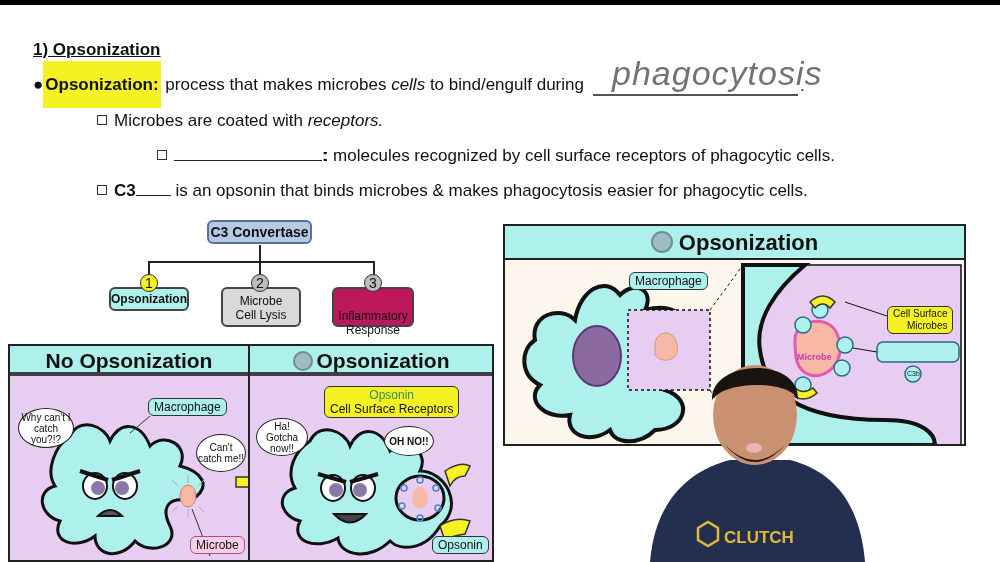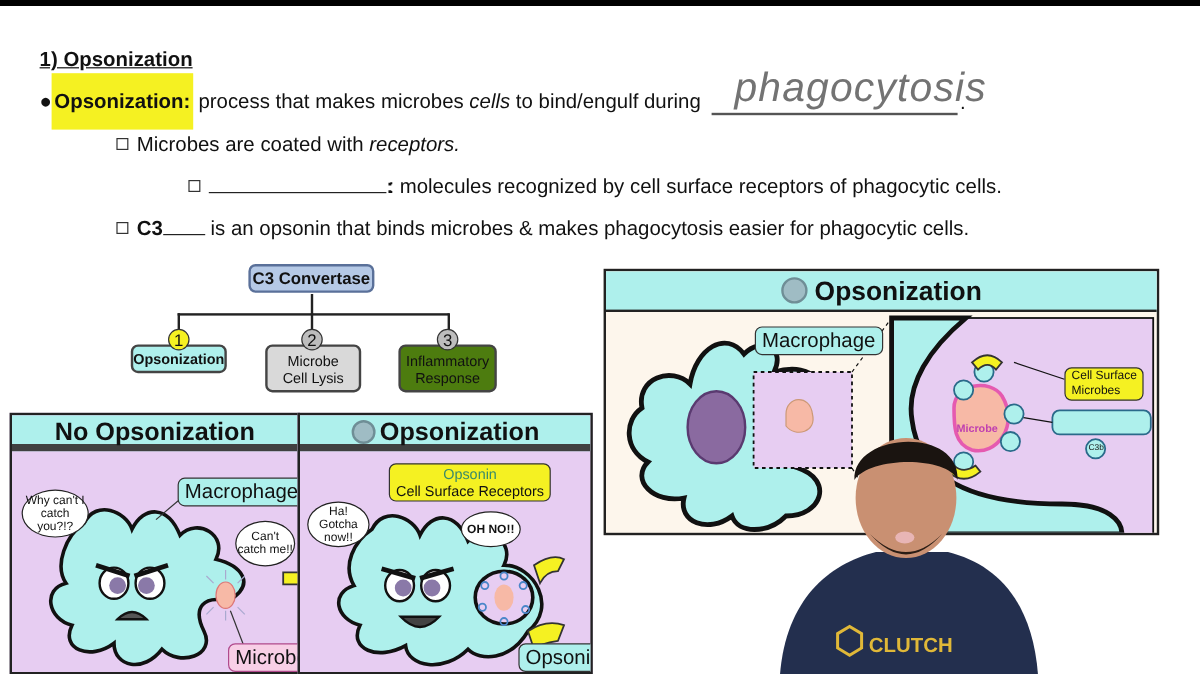--- a/index.html
+++ b/index.html
@@ -22,22 +22,22 @@
   .period { position: absolute; left: 800px; top: 76px; font-size: 17px; }
 
   
   .c3-root { position: absolute; left: 207px; top: 220px; width: 105px; height: 24px; background: #b5c9e6; border: 2px solid #5a7099; border-radius: 6px; font-weight: bold; font-size: 14px; text-align: center; line-height: 20px; }
   .tree-line { position: absolute; background: #222; }
   .node { position: absolute; border: 2px solid #444; border-radius: 6px; font-size: 12px; text-align: center; line-height: 14px; }
   .node-num { position: absolute; width: 18px; height: 18px; border-radius: 50%; border: 1.5px solid #333; font-size: 14px; text-align: center; line-height: 16px; }
 
   
   .panel { position: absolute; border: 2px solid #222; background: #e7cdf2; overflow: hidden; }
-  .panel-title { position: absolute; left: 0; top: 0; right: 0; height: 30px; background: #aef0ec; border-bottom: 6px solid #404040; font-weight: bold; font-size: 21px; text-align: center; line-height: 30px; }
-  .label-tag { position: absolute; border: 1.5px solid #333; border-radius: 6px; font-size: 17px; padding: 1px 5px; }
+  .panel-title { position: absolute; left: 0; top: 0; right: 0; height: 30px; background: #aef0ec; border-bottom: 4px solid #404040; font-weight: bold; font-size: 21px; text-align: center; line-height: 30px; }
+  .label-tag { position: absolute; border: 1.5px solid #333; border-radius: 6px; font-size: 12px; padding: 1px 5px; }
   .bubble { position: absolute; background: #fff; border: 1.5px solid #222; border-radius: 50%; font-size: 10px; text-align: center; display: flex; align-items: center; justify-content: center; line-height: 11px; }
 
   .big-panel { position: absolute; left: 503px; top: 224px; width: 463px; height: 222px; border: 2px solid #222; background: #fdf6ec; overflow: hidden; }
   .big-title { position: absolute; left: 0; top: 0; right: 0; height: 34px; background: #aef0ec; border-bottom: 2px solid #222; font-weight: bold; font-size: 22px; text-align: center; line-height: 34px; }
 
   .presenter { position: absolute; left: 650px; top: 350px; width: 215px; height: 212px; }
 </style>
 </head>
 <body>
 
@@ -73,21 +73,21 @@
 
 <div class="node" style="left:109px; top:287px; width:80px; height:24px; background:#aef0ec; font-weight:bold; line-height:20px;"><span>Opsonization</span></div>
 <div class="node-num" style="left:140px; top:274px; background:#f5f122;">1</div>
 
 <div class="node" style="left:221px; top:287px; width:80px; height:40px; background:#d9d9d9; padding-top:5px;">
     <div>Microbe</div>
     <div>Cell Lysis</div>
   </div>
 <div class="node-num" style="left:251px; top:274px; background:#bdbdbd;">2</div>
 
-<div class="node" style="left:332px; top:287px; width:82px; height:40px; background:#4d7c0f; padding-top:5px;">
+<div class="node" style="left:332px; top:287px; width:82px; height:40px; background:#be185d; padding-top:20px;">
     <div>Inflammatory</div>
     <div>Response</div>
   </div>
 <div class="node-num" style="left:364px; top:274px; background:#bdbdbd;">3</div>
 
 <div class="panel" style="left:8px; top:344px; width:242px; height:218px;">
   <div class="panel-title">No Opsonization</div>
   <svg width="242" height="190" style="position:absolute; left:0; top:30px;">
     <path d="M60,60 C70,40 95,50 100,65 C110,45 130,45 140,70 C155,55 180,70 170,90 C190,95 205,110 180,125 C160,120 150,130 160,150 C170,170 140,180 125,165 C110,185 85,180 85,160 C65,175 40,165 50,145 C30,140 25,115 45,110 C35,95 45,70 60,60 Z" fill="#aef0ec" stroke="#111" stroke-width="3"></path>
     <ellipse cx="85" cy="110" rx="12" ry="13" fill="#fff" stroke="#111" stroke-width="2"></ellipse>
@@ -174,21 +174,21 @@
       <circle cx="298" cy="125" r="8"></circle>
         <circle cx="408" cy="114" r="8"></circle>
     </g>
     <path d="M305,42 Q318,30 330,42 L325,48 Q318,40 310,48 Z" fill="#f5f122" stroke="#333" stroke-width="1.5"></path>
     <path d="M285,133 Q298,145 312,133 L308,128 Q298,135 290,128 Z" fill="#f5f122" stroke="#333" stroke-width="1.5"></path>
     <rect x="372" y="82" width="82" height="20" rx="6" fill="#aef0ec" stroke="#2a6a8a" stroke-width="1.5"></rect>
     <line x1="372" y1="92" x2="348" y2="88" stroke="#111" stroke-width="1"></line>
     <line x1="382" y1="56" x2="340" y2="42" stroke="#111" stroke-width="1"></line>
   </svg>
   <div class="label-tag" style="left:124px; top:46px; background:#aef0ec;">Macrophage</div>
-  <div class="label-tag" style="left:382px; top:80px; background:#f5f122; font-size:10px; text-align:left; line-height:12px;">
+  <div class="label-tag" style="left:382px; top:80px; background:#f5f122; font-size:10px; text-align:right; line-height:12px;">
     <div>Cell Surface</div>
     <div>Microbes</div>
   </div>
   <div style="position:absolute; left:292px; top:126px; font-size:9px; font-weight:bold; color:#c040b0;">Microbe</div>
   <div style="position:absolute; left:402px; top:144px; font-size:7px;">C3b</div>
 </div>
 
 <svg class="presenter" viewBox="0 0 215 212">
   <path d="M0,212 C5,150 40,120 80,110 L140,110 C180,120 210,150 215,212 Z" fill="#232f4e"></path>
   <ellipse cx="105" cy="65" rx="42" ry="50" fill="#c99072"></ellipse>

